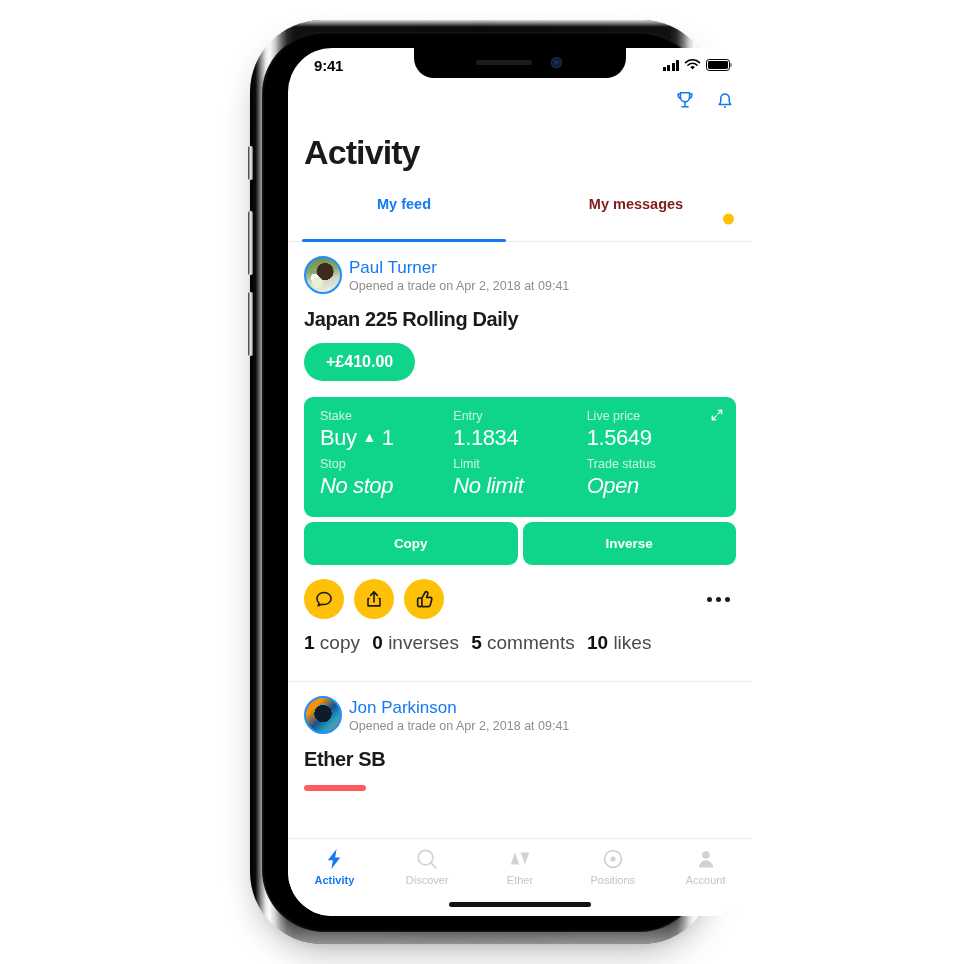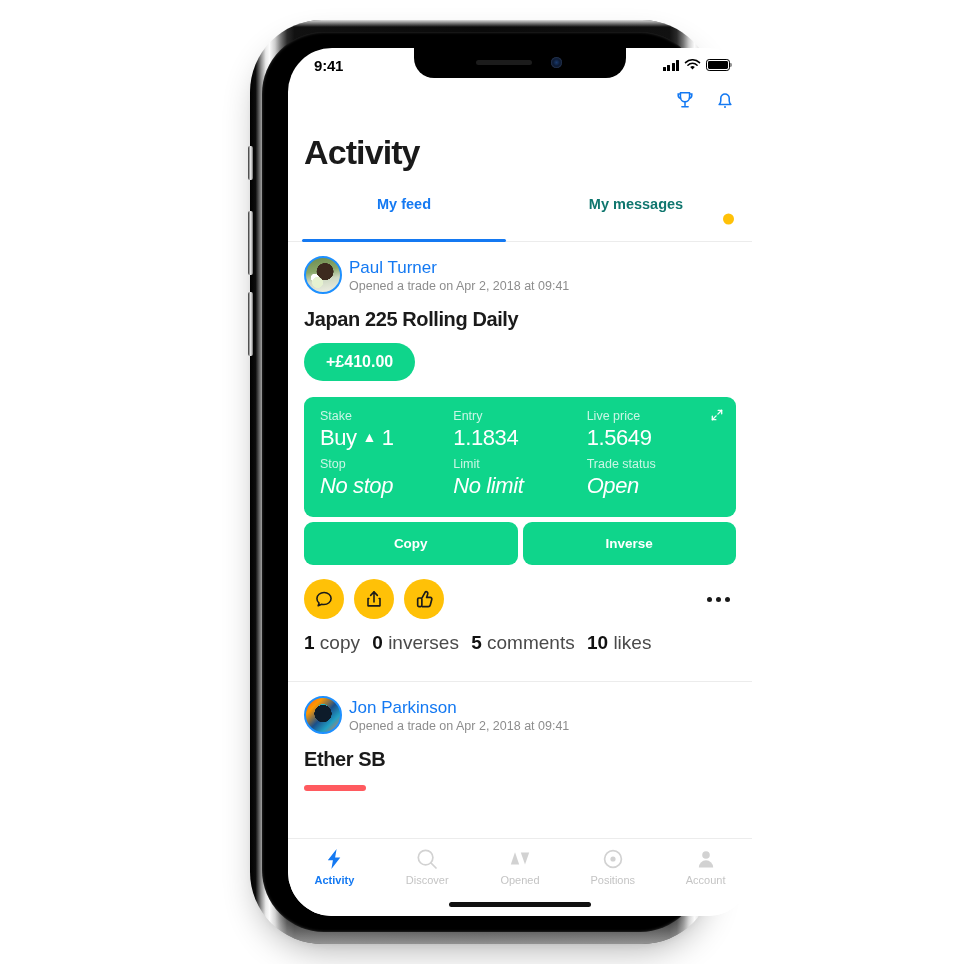--- a/index.html
+++ b/index.html
@@ -150,21 +150,21 @@
     width: 100%; height: 46px;
     border-bottom: 1px solid #ececec;
     display: flex;
   }
   .tab {
     flex: 1; display: flex; justify-content: center;
     position: relative; font-size: 14.5px; font-weight: 700;
     cursor: pointer;
   }
   .tab.active { color: #1479f2; }
-  .tab.inactive { color: #0f766e; }
+  .tab.inactive { color: #7f1d1d; }
   .tab.active::after {
     content:""; position:absolute; left: 14px; right: 14px; bottom: -1px;
     height: 3px; background: #1479f2; border-radius: 2px;
   }
   .tab-dot {
     position: absolute; right: 18px; top: 50%; transform: translateY(-50%);
     width: 11px; height: 11px; border-radius: 50%; background: #ffc107;
   }
 
   
@@ -475,21 +475,21 @@
           <path d="M16 16l5 5" stroke-linecap="round"></path>
         </svg>
         <span class="tblabel">Discover</span>
       </div>
 
       <div class="tbitem inactive">
         <svg class="tbicon" viewBox="0 0 24 24" fill="currentColor">
           <path d="M7 17.5 2.8 5.4h8.4L7 17.5Z" transform="translate(0,0) rotate(180 7 11.4)"></path>
           <path d="M17 5.5l4.2 12.1h-8.4L17 5.5Z" transform="rotate(180 17 11.5)"></path>
         </svg>
-        <span class="tblabel">Opened</span>
+        <span class="tblabel">Ether</span>
       </div>
 
       <div class="tbitem inactive">
         <svg class="tbicon" viewBox="0 0 24 24" fill="none" stroke="currentColor" stroke-width="1.7">
           <circle cx="12" cy="12" r="8.4"></circle>
           <circle cx="12" cy="12" r="2.6" fill="currentColor" stroke="none"></circle>
         </svg>
         <span class="tblabel">Positions</span>
       </div>
 

